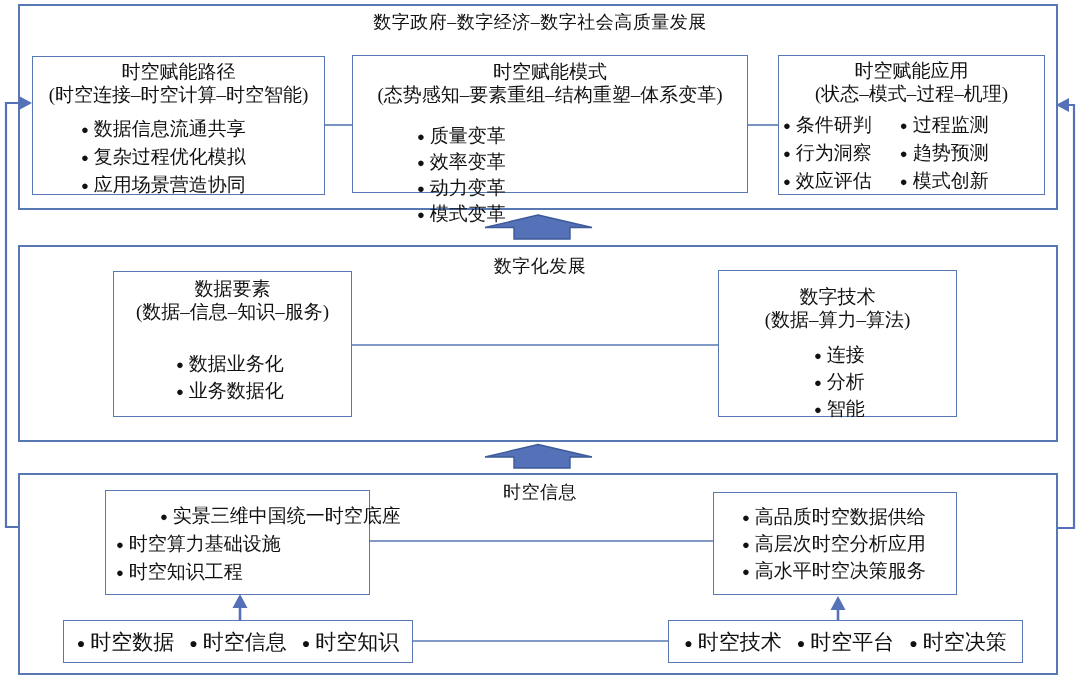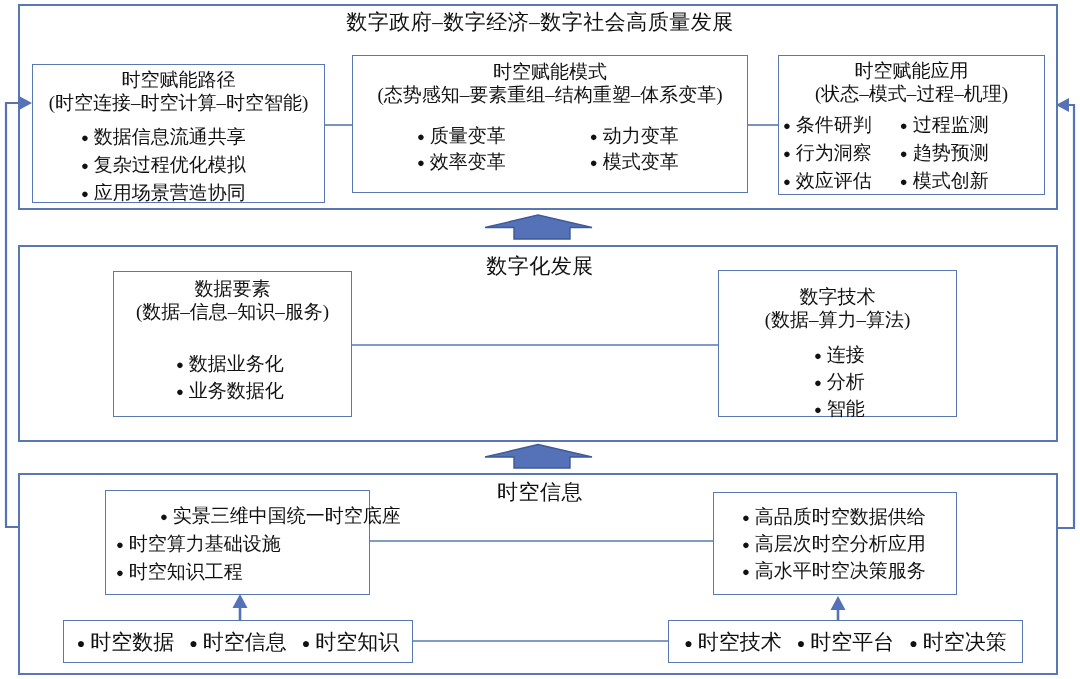--- a/index.html
+++ b/index.html
@@ -8,21 +8,21 @@
     --arrow-stroke:#3D5A99;
     --text:#111111;
     --background:#ffffff;
   }
   *{box-sizing:border-box;margin:0;padding:0;}
   html,body{background:var(--background);}
   body{font-family:"Liberation Serif","DejaVu Serif",serif;color:var(--text);}
   .canvas{position:relative;width:1080px;height:679px;background:var(--background);overflow:hidden;}
   .overlay{position:absolute;left:0;top:0;width:1080px;height:679px;pointer-events:none;}
   .section{position:absolute;border:2px solid var(--box-border);background:transparent;}
-  .sec-title{position:absolute;width:1080px;text-align:center;font-size:21px;line-height:26px;letter-spacing:0.5px;}
+  .sec-title{position:absolute;width:1080px;text-align:center;font-size:18px;line-height:26px;letter-spacing:0.5px;}
   .ibox{position:absolute;border:1.5px solid var(--box-border);background:#ffffff;}
   .btitle{text-align:center;font-size:19px;line-height:23px;white-space:nowrap;}
   .bsub{text-align:center;font-size:19px;line-height:23px;white-space:nowrap;}
   .blist{list-style:none;}
   .blist li{font-size:19px;white-space:nowrap;}
   .mk{display:inline-block;font-size:13px;vertical-align:1px;margin-right:5px;}
   .cols{display:flex;}
   .col div{font-size:19px;white-space:nowrap;}
   .strip{position:absolute;border:1.5px solid var(--box-border);background:#fff;display:flex;align-items:center;justify-content:center;gap:15px;}
   .strip .item{font-size:21px;white-space:nowrap;}
@@ -40,34 +40,34 @@
 <div class="canvas">
 
   <div class="section" style="left:18px;top:4px;width:1040px;height:206px;"></div>
   <div class="section" style="left:18px;top:245px;width:1040px;height:197px;"></div>
   <div class="section" style="left:18px;top:473px;width:1040px;height:202px;"></div>
 
   <div class="sec-title" style="top:9px;">数字政府–数字经济–数字社会高质量发展</div>
   <div class="sec-title" style="top:253px;">数字化发展</div>
   <div class="sec-title" style="top:479px;">时空信息</div>
 
-  <div class="ibox" style="left:32px;top:64px;width:293px;height:139px;padding-top:3px;">
+  <div class="ibox" style="left:32px;top:56px;width:293px;height:139px;padding-top:3px;">
     <div class="btitle">时空赋能路径</div>
     <div class="bsub">(时空连接–时空计算–时空智能)</div>
     <ul class="blist" style="margin:9px 0 0 48px;">
       <li style="line-height:27px;"><span class="mk">●</span><span>数据信息流通共享</span></li>
       <li style="line-height:27px;"><span class="mk">●</span><span>复杂过程优化模拟</span></li>
       <li style="line-height:27px;"><span class="mk">●</span><span>应用场景营造协同</span></li>
     </ul>
   </div>
 
   <div class="ibox" style="left:352px;top:55px;width:396px;height:138px;padding-top:4px;">
     <div class="btitle">时空赋能模式</div>
     <div class="bsub">(态势感知–要素重组–结构重塑–体系变革)</div>
-    <div class="cols" style="margin:17px 0 0 64px;column-gap:84px;">
+    <div class="cols" style="margin:17px 0 0 64px;column-gap:56px;flex-direction:column;">
       <div class="col">
         <div style="line-height:25px;"><span class="mk">●</span><span>质量变革</span></div>
         <div style="line-height:25px;"><span class="mk">●</span><span>效率变革</span></div>
       </div>
       <div class="col">
         <div style="line-height:25px;"><span class="mk">●</span><span>动力变革</span></div>
         <div style="line-height:25px;"><span class="mk">●</span><span>模式变革</span></div>
       </div>
     </div>
   </div>

